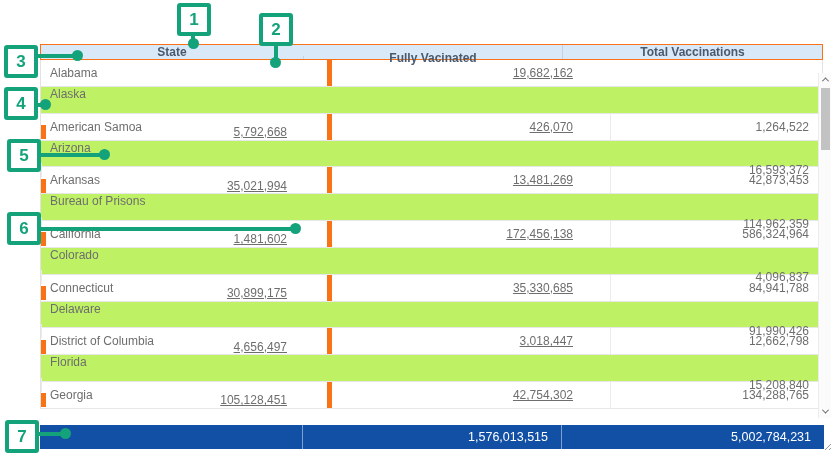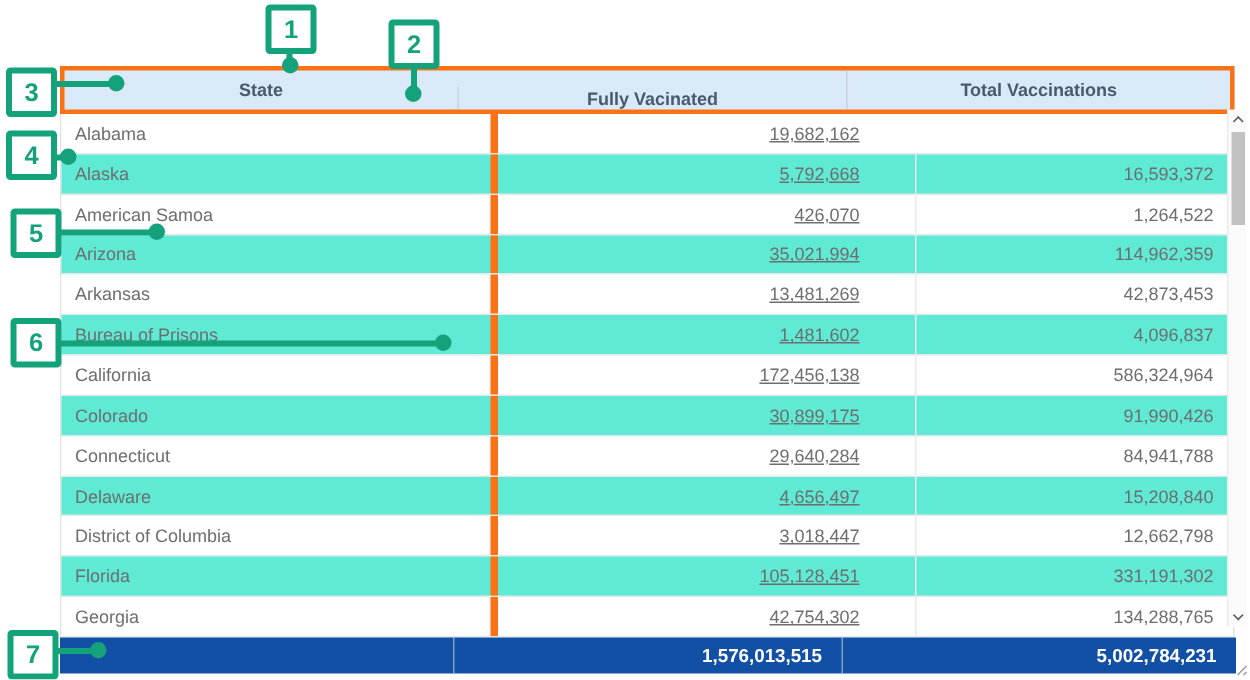--- a/index.html
+++ b/index.html
@@ -2,43 +2,43 @@
 <html><head>
 <meta charset="utf-8">
 <style>
   * { margin:0; padding:0; box-sizing:border-box; }
   html,body { width:833px; height:453px; background:#ffffff; overflow:hidden;
               font-family:"Liberation Sans", sans-serif; }
   .stage { position:relative; width:833px; height:453px; background:#fff; }
 
   
   .table-wrap { position:absolute; left:40px; top:44px; width:783px; }
-  .thead { display:flex; height:32px; background:#d9e9f8;
-           border:3px solid #f97316; }
+  .thead { display:flex; height:16px; background:#d9e9f8;
+           border:1px solid #f97316; }
   .hcell { display:flex; align-items:center; justify-content:center;
            font-size:12px; font-weight:700; color:#4a5a6e; cursor:pointer; }
   .h-state { width:262px; }
   .h-fully { width:259px; border-left:1px solid #c9d2dc;margin-top:11px; }
   .h-total { flex:1; border-left:1px solid #c9d2dc; }
 
   .tbody { border-left:1px solid #e2e2e2; border-right:1px solid #e2e2e2; }
   .trow { display:flex; height:26.85px; background:#ffffff;
           border-bottom:1px solid #e7e7e7;gap:24px; }
-  .trow.alt { background:#5eead4; }
+  .trow.alt { background:#bef264;flex-direction:column; }
   .cell { font-size:12px; color:#6e6e6e; display:flex; align-items:center; }
   .c-state { width:262px; padding-left:9px; }
   .c-num1 { width:259px; justify-content:flex-end; padding-right:13px;
             border-left:5px solid #f97316;text-decoration:underline; }
   .c-num2 { flex:1; justify-content:flex-end; padding-right:13px;
             border-left:1px solid #eceaea; }
 
   
   .total-row { position:absolute; left:40px; top:425px; width:784px; height:24px;
                background:#1150a5; display:flex; }
-  .tcell { font-size:12.5px; font-weight:700; color:#ffffff; display:flex;
+  .tcell { font-size:12.5px; font-weight:400; color:#ffffff; display:flex;
            align-items:center; justify-content:flex-end; padding-right:13px; }
   .t-state { width:262px; }
   .t-fully { width:259px; border-left:1px solid rgba(255,255,255,0.45); }
   .t-total { flex:1; border-left:1px solid rgba(255,255,255,0.45); }
 
   
   .vscroll { position:absolute; left:818px; top:73px; width:13px; height:345px;
              background:#fbfbfb; border-left:1px solid #ececec; }
   .sbtn { position:absolute; left:0; width:13px; height:13px; display:flex;
           align-items:center; justify-content:center; cursor:pointer; }
@@ -107,21 +107,21 @@
           <div class="cell c-num1">172,456,138</div>
           <div class="cell c-num2">586,324,964</div>
         </div>
         <div class="trow alt">
           <div class="cell c-state">Colorado</div>
           <div class="cell c-num1">30,899,175</div>
           <div class="cell c-num2">91,990,426</div>
         </div>
         <div class="trow">
           <div class="cell c-state">Connecticut</div>
-          <div class="cell c-num1">29,640,284</div>
+          <div class="cell c-num1">35,330,685</div>
           <div class="cell c-num2">84,941,788</div>
         </div>
         <div class="trow alt">
           <div class="cell c-state">Delaware</div>
           <div class="cell c-num1">4,656,497</div>
           <div class="cell c-num2">15,208,840</div>
         </div>
         <div class="trow">
           <div class="cell c-state">District of Columbia</div>
           <div class="cell c-num1">3,018,447</div>

